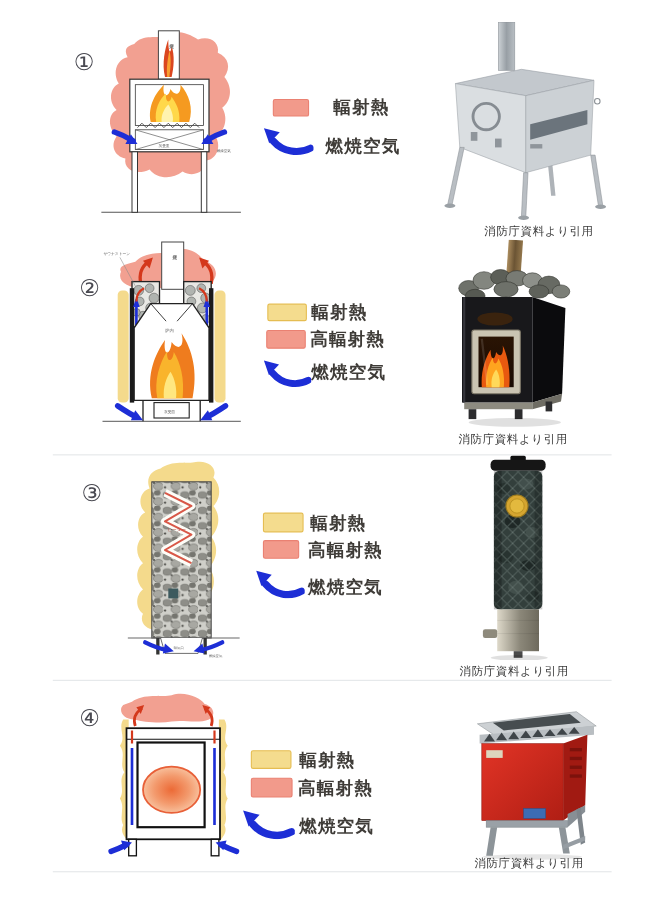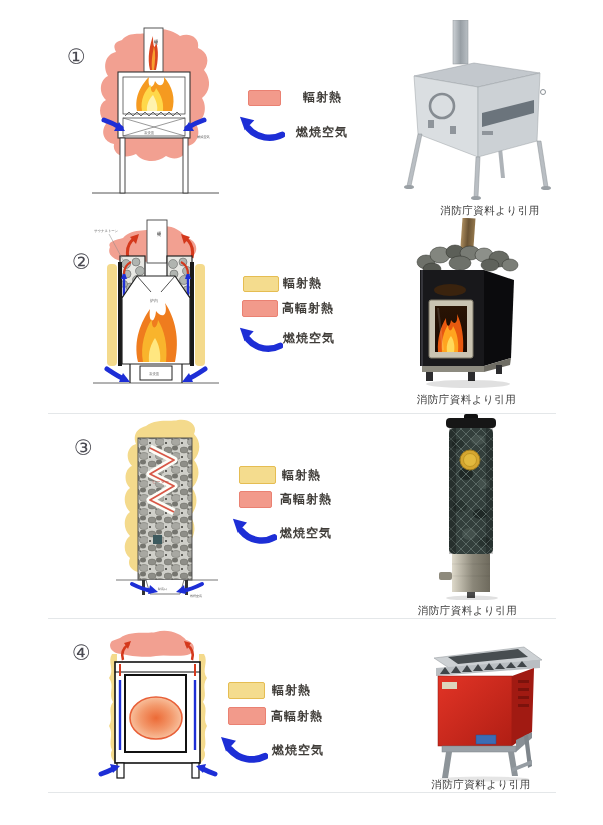--- a/index.html
+++ b/index.html
@@ -1,21 +1,21 @@
 <!DOCTYPE html>
 <html><head>
 <meta charset="utf-8">
 <style>
   html,body{margin:0;padding:0;background:#fff;}
   .canvas{position:relative;width:603px;height:825px;background:#ffffff;overflow:hidden;
           font-family:"Liberation Sans",sans-serif;}
   .sep{position:absolute;left:48px;width:508px;height:1px;background:#e4e7e9;}
   .num{position:absolute;font-family:"DejaVu Sans","Liberation Serif",serif;
        font-size:21px;color:#4a4a52;line-height:1;}
-  .legend-label{position:absolute;font-size:12px;font-weight:bold;color:#3f3c38;
+  .legend-label{position:absolute;font-size:16px;font-weight:bold;color:#3f3c38;
        letter-spacing:1px;line-height:1;white-space:nowrap;text-align:center;}
   .swatch{position:absolute;border-radius:2px;}
   .swatch.yellow{background:#f4dc8e;border:1px solid #e5bd52;}
   .swatch.pink{background:#f29a8b;border:1px solid #ea8172;}
   .arrow-sw{position:absolute;}
   .caption{position:absolute;font-family:Liberation Mono, monospace;font-size:10.5px;
        color:#3a3a3a;letter-spacing:0.5px;text-align:center;white-space:nowrap;}
   svg{position:absolute;display:block;}
   svg text{font-family:"Liberation Sans",sans-serif;}
 </style>

